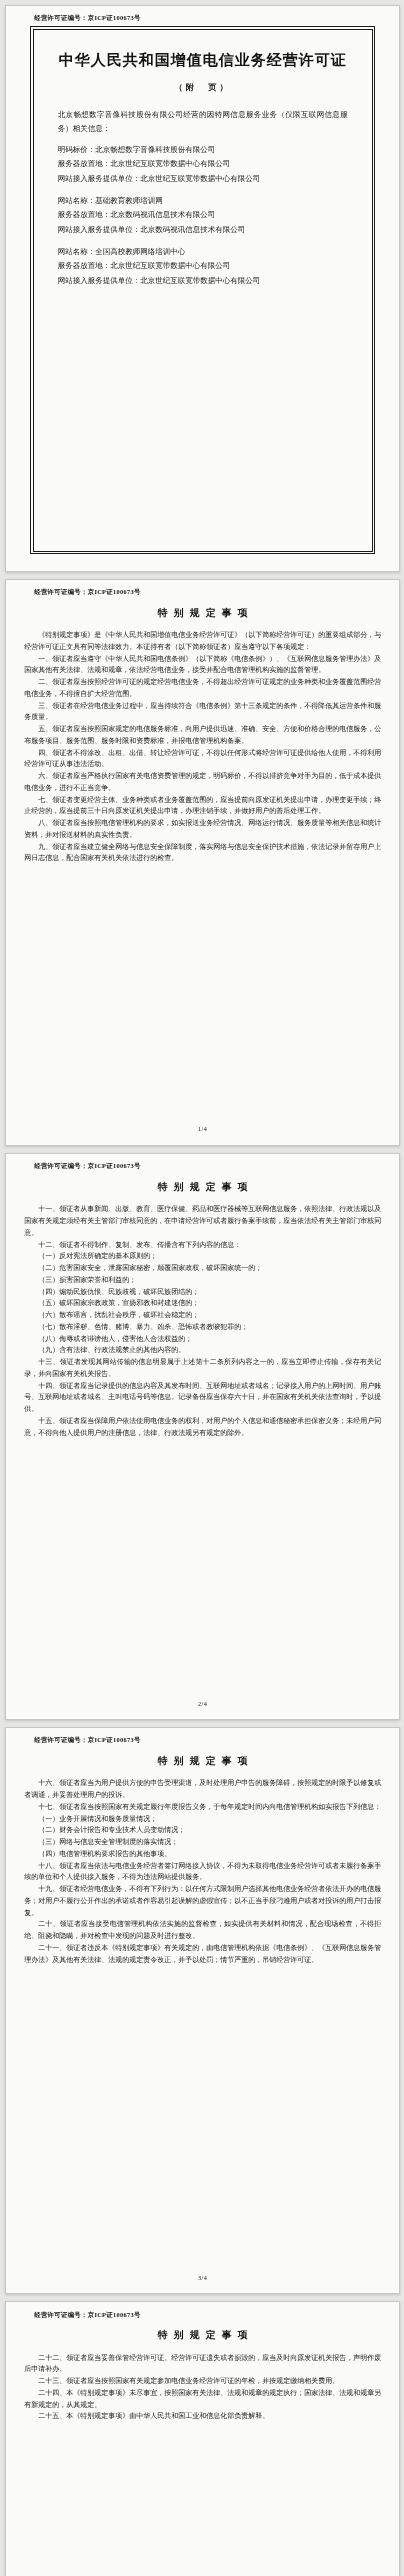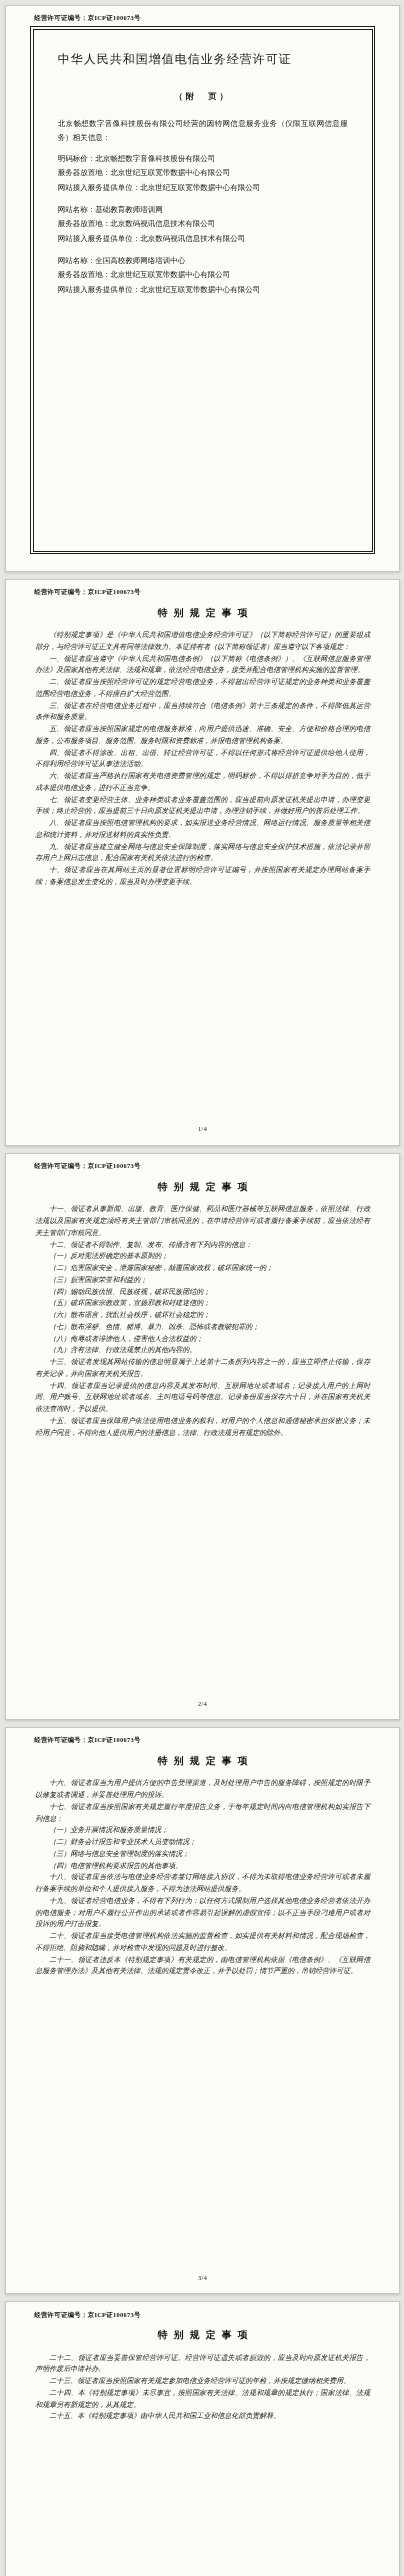--- a/index.html
+++ b/index.html
@@ -41,31 +41,31 @@
     border: 1px solid #1b1b1b;
     padding: 1.5px;
   }
   .frame-inner {
     height: 100%;
     border: 0.5px solid #1b1b1b;
     padding: 14.4px 24px 0;
   }
   .cert-title {
     margin: 7.2px 0 0;
-    text-align: left;
-    font-size: 12px;
-    font-weight: 400;
+    text-align: center;
+    font-size: 15px;
+    font-weight: 700;
     letter-spacing: 1px;
   }
   .cert-subtitle {
     text-align: center;
     font-size: 8.2px;
     font-weight: 700;
     letter-spacing: 3.1px;
-    margin-top: 23px;
+    margin-top: 12px;
   }
   .cert-intro {
     margin: 14.4px 0 2.1px;
     font-size: 7.5px;
     line-height: 1.85;
     text-align: justify;
   }
   .site-group { margin-top: 7.2px; }
   .info-line {
     margin: 0;
@@ -76,21 +76,21 @@
 
   
   .prov-title {
     margin: 27px 0 10.3px;
     text-align: center;
     font-size: 9.8px;
     font-weight: 700;
     letter-spacing: 6.2px;
     text-indent: 6.2px; 
   }
-  .prov-body { padding: 0 29px; font-style: italic; }
+  .prov-body { padding: 0 18px; }
   .prov-para {
     margin: 0;
     font-size: 7px;
     line-height: 1.68;
     text-align: justify;
     text-indent: 2em;
   }
   .page-no {
     position: absolute;
     bottom: 12.4px;
@@ -147,21 +147,20 @@
     <p class="prov-para">《特别规定事项》是《中华人民共和国增值电信业务经营许可证》（以下简称经营许可证）的重要组成部分，与经营许可证正文具有同等法律效力。本证持有者（以下简称领证者）应当遵守以下各项规定：</p>
         <p class="prov-para">一、领证者应当遵守《中华人民共和国电信条例》（以下简称《电信条例》）、《互联网信息服务管理办法》及国家其他有关法律、法规和规章，依法经营电信业务，接受并配合电信管理机构实施的监督管理。</p>
         <p class="prov-para">二、领证者应当按照经营许可证的规定经营电信业务，不得超出经营许可证规定的业务种类和业务覆盖范围经营电信业务，不得擅自扩大经营范围。</p>
         <p class="prov-para">三、领证者在经营电信业务过程中，应当持续符合《电信条例》第十三条规定的条件，不得降低其运营条件和服务质量。</p>
         <p class="prov-para">五、领证者应当按照国家规定的电信服务标准，向用户提供迅速、准确、安全、方便和价格合理的电信服务，公布服务项目、服务范围、服务时限和资费标准，并报电信管理机构备案。</p>
         <p class="prov-para">四、领证者不得涂改、出租、出借、转让经营许可证，不得以任何形式将经营许可证提供给他人使用，不得利用经营许可证从事违法活动。</p>
         <p class="prov-para">六、领证者应当严格执行国家有关电信资费管理的规定，明码标价，不得以排挤竞争对手为目的，低于成本提供电信业务，进行不正当竞争。</p>
         <p class="prov-para">七、领证者变更经营主体、业务种类或者业务覆盖范围的，应当提前向原发证机关提出申请，办理变更手续；终止经营的，应当提前三十日向原发证机关提出申请，办理注销手续，并做好用户的善后处理工作。</p>
         <p class="prov-para">八、领证者应当按照电信管理机构的要求，如实报送业务经营情况、网络运行情况、服务质量等相关信息和统计资料，并对报送材料的真实性负责。</p>
         <p class="prov-para">九、领证者应当建立健全网络与信息安全保障制度，落实网络与信息安全保护技术措施，依法记录并留存用户上网日志信息，配合国家有关机关依法进行的检查。</p>
-        <p class="prov-para">十、领证者应当在其网站主页的显著位置标明经营许可证编号，并按照国家有关规定办理网站备案手续；备案信息发生变化的，应当及时办理变更手续。</p>
       </div>
     <div class="page-no">1/4</div>
   </section>
 
   <section class="sheet">
     <div class="page-header">
       <span>经营许可证编号：</span><span>京ICP证100673号</span>
     </div>
     <h2 class="prov-title">特别规定事项</h2>
     <div class="prov-body">

